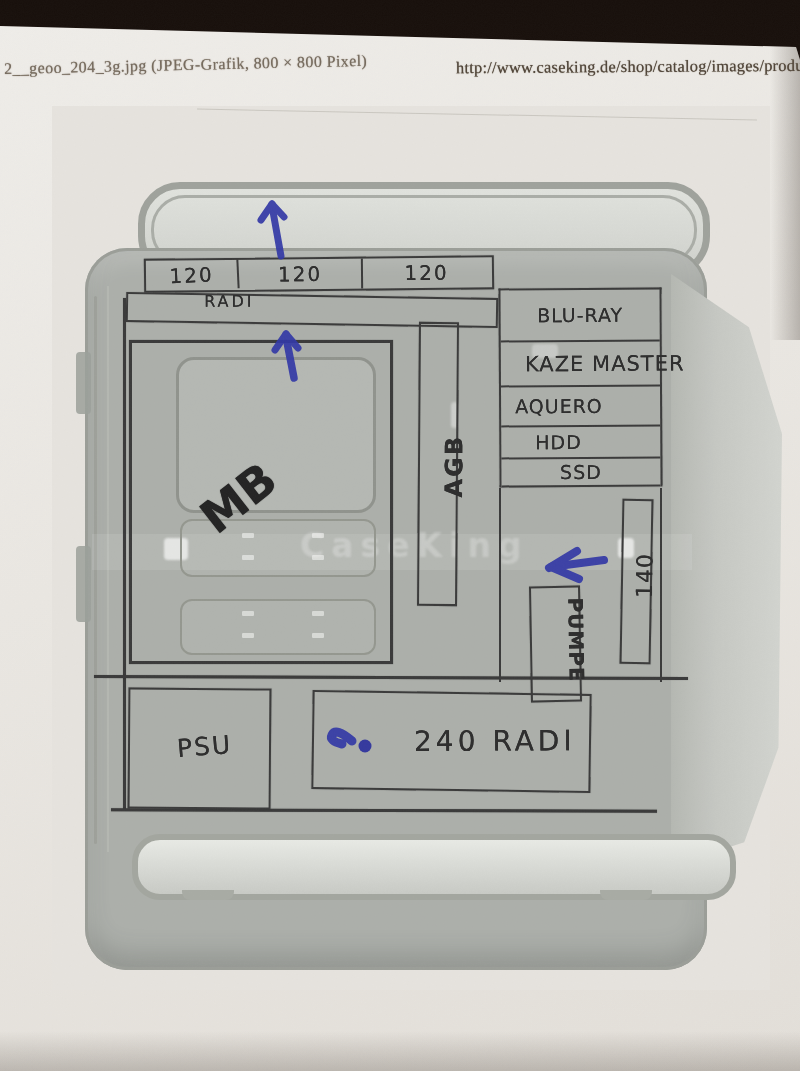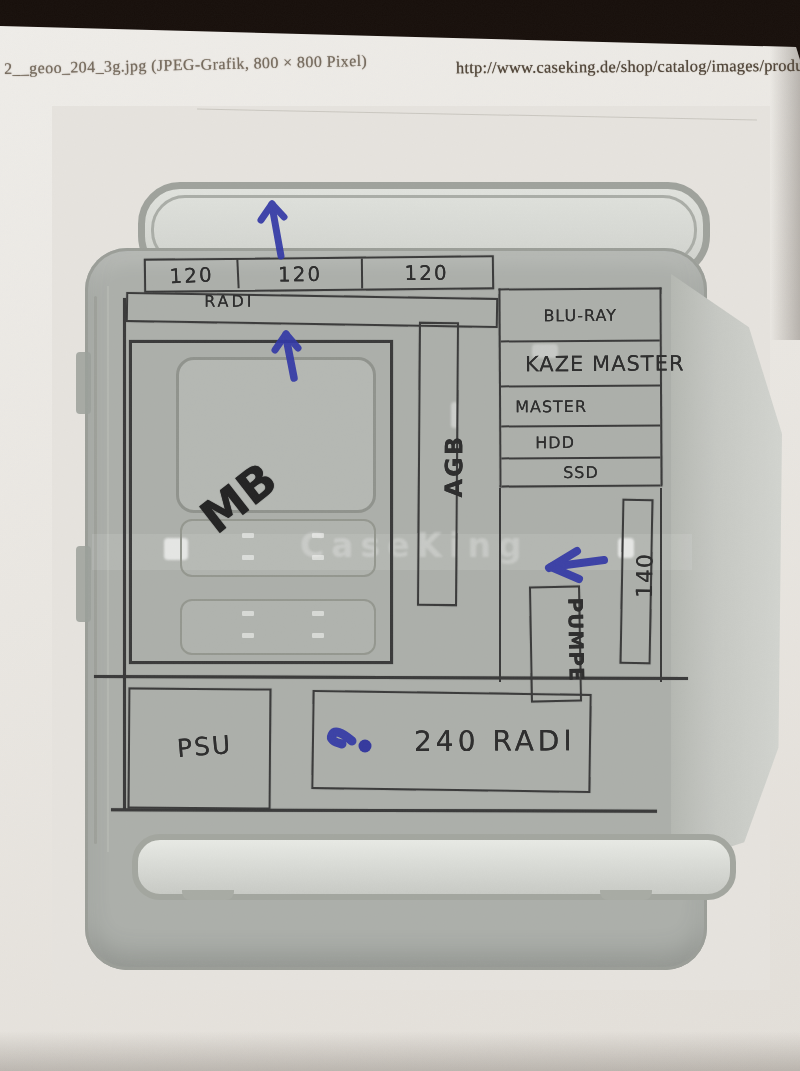--- a/index.html
+++ b/index.html
@@ -117,21 +117,21 @@
   .mb-slot{position:absolute;left:48px;width:192px;height:54px;border:2.5px solid #94978f;border-radius:12px;background:rgba(255,255,255,.05);}
   .slot-1{top:176px;} .slot-2{top:256px;height:52px;}
   .mb-label{position:absolute;left:66px;top:128px;font-size:46px;font-weight:bold;color:#232323;transform:rotate(-38deg);text-shadow:0 0 1px #232323;}
   .pin{position:absolute;width:12px;height:5px;background:rgba(250,250,248,.55);border-radius:1px;}
 
   .agb-col{left:366px;top:216px;width:36px;height:280px;transform:rotate(0.4deg);}
   .agb-label{position:absolute;left:3px;top:128px;font-size:24px;font-weight:bold;transform:rotate(-90deg);letter-spacing:2px;}
 
   
   .bay-col{left:447px;top:182px;width:159px;border-top:2.5px solid #3a3a3a;border-left:2.5px solid #3a3a3a;border-right:2.5px solid #3a3a3a;transform:rotate(-0.3deg);}
-  .bay-row{position:relative;border-bottom:2.5px solid #3a3a3a;display:flex;align-items:center;overflow:visible;font-size:16px;letter-spacing:1px;}
+  .bay-row{position:relative;border-bottom:2.5px solid #3a3a3a;display:flex;align-items:center;overflow:visible;font-size:19px;letter-spacing:1px;}
   .br1{height:50px;justify-content:center;}
   .br2{height:43px;padding-left:24px;font-size:21px;}
   .br3{height:38px;padding-left:14px;}
   .br4{height:26px;justify-content:center;}
   .br5{height:30px;padding-left:34px;}
   .bay-ext{left:447px;top:382px;width:159px;height:194px;border-left:2.5px solid #3a3a3a;border-right:2.5px solid #3a3a3a;}
 
   .fan140-box{left:569px;top:393px;width:27px;height:161px;transform:rotate(1deg);}
   .fan140-label{position:absolute;left:-1px;top:62px;font-size:22px;transform:rotate(-90deg);letter-spacing:1px;}
 
@@ -213,21 +213,21 @@
         <div class="hand mb-label">MB</div>
       </div>
 
       <div class="sk agb-col">
         <div class="hand agb-label">AGB</div>
       </div>
 
       <div class="sk bay-col" style="border-bottom:none;">
         <div class="bay-row br1 hand">BLU-RAY</div>
         <div class="bay-row br2 hand">KAZE MASTER</div>
-        <div class="bay-row br3 hand">MASTER</div>
+        <div class="bay-row br3 hand">AQUERO</div>
         <div class="bay-row br5 hand">HDD</div>
         <div class="bay-row br4 hand">SSD</div>
       </div>
       <div class="bay-ext" style="position:absolute;"></div>
 
       <div class="sk fan140-box">
         <div class="hand fan140-label">140</div>
       </div>
 
       <div class="sk pump-box">

